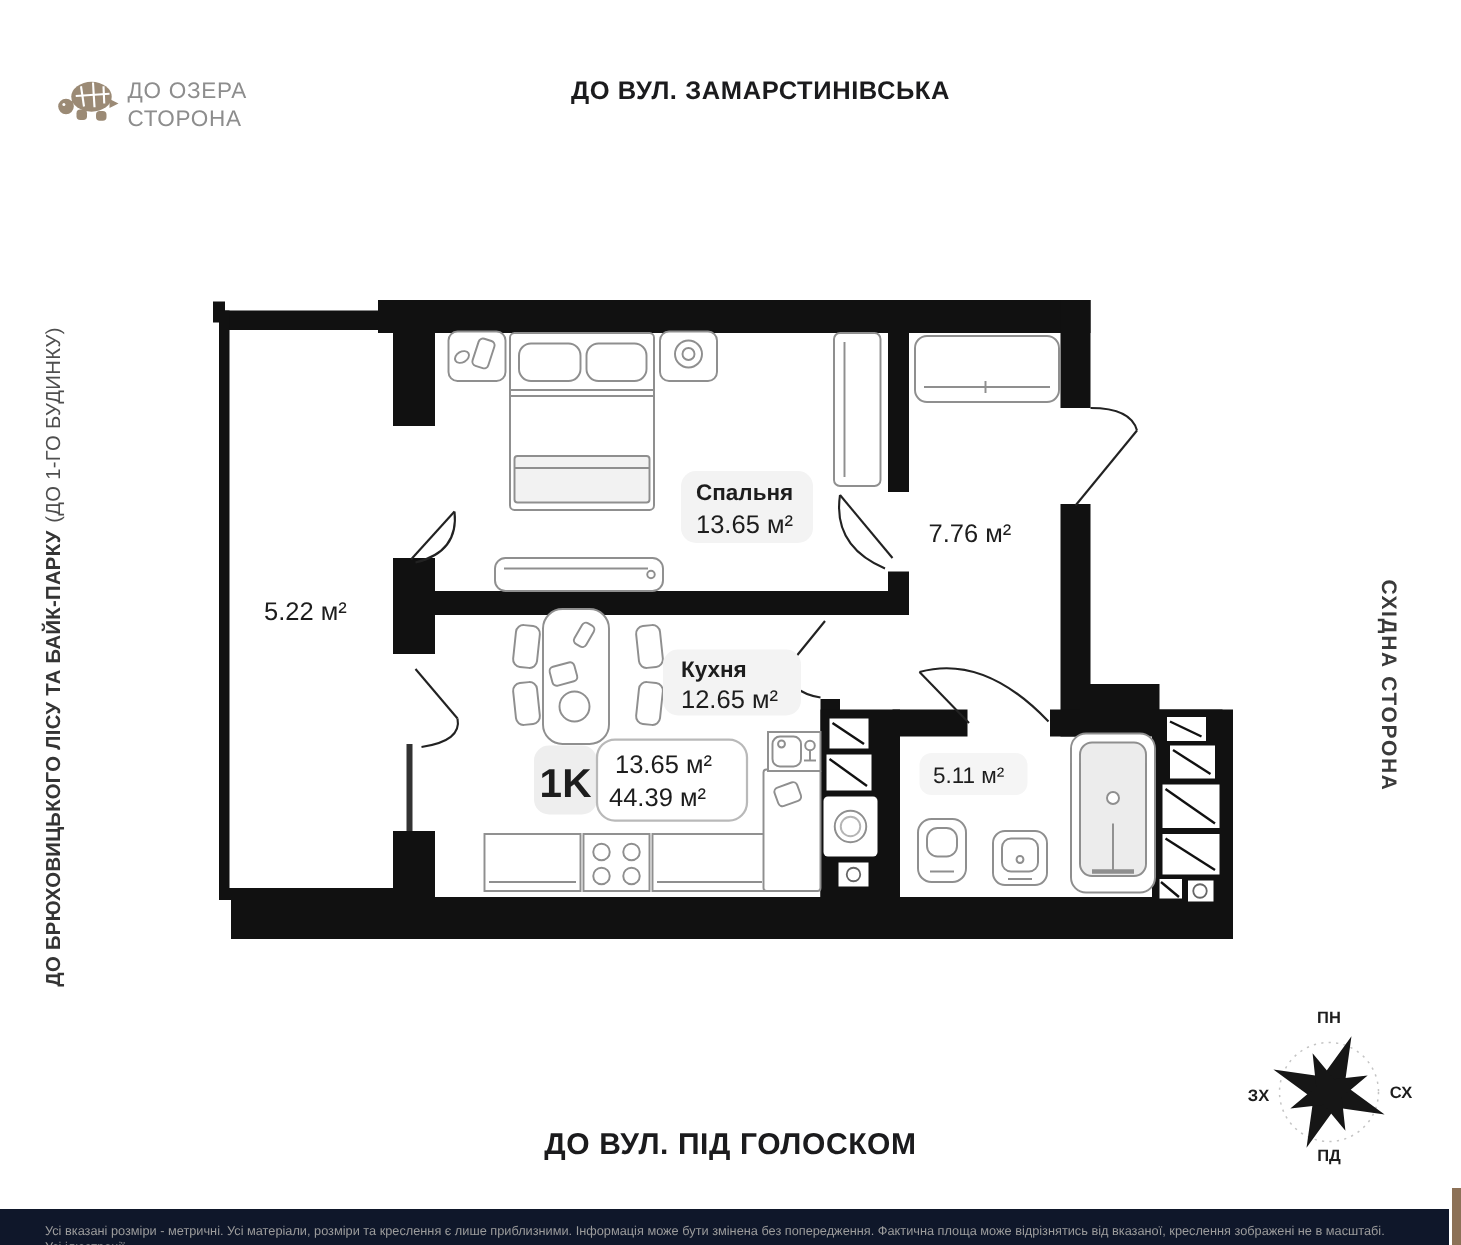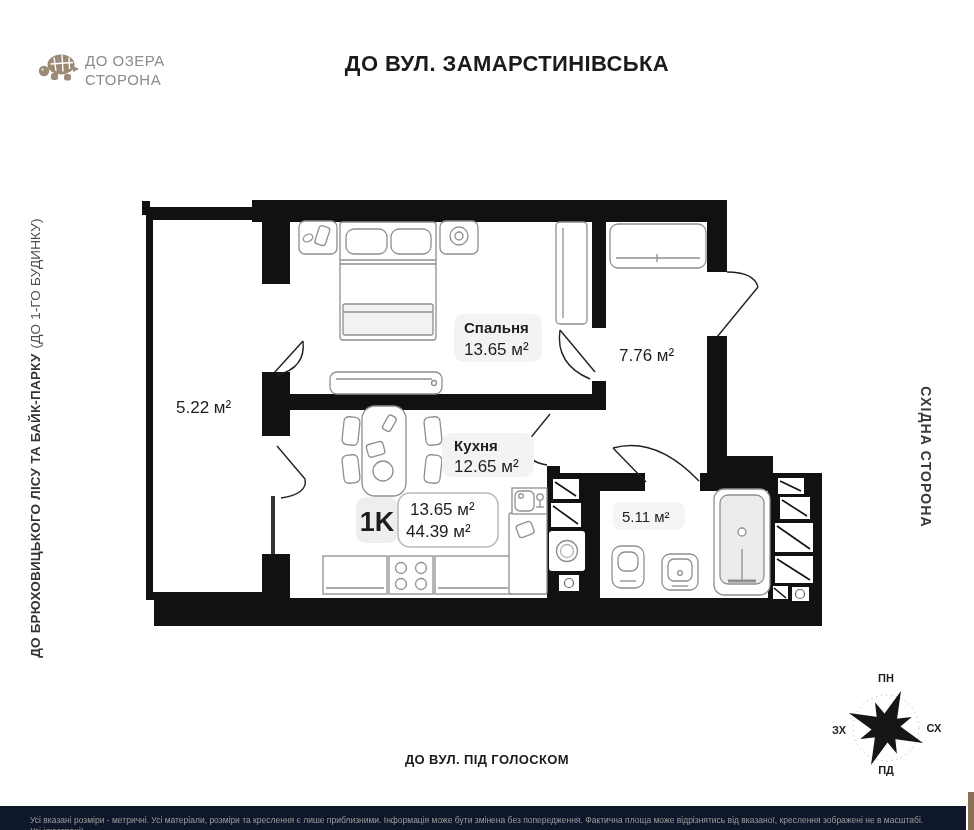--- a/index.html
+++ b/index.html
@@ -2,30 +2,30 @@
 <html><head>
 <meta charset="utf-8">
 <style>
   html,body{margin:0;padding:0;}
   body{width:974px;height:830px;background:#ffffff;font-family:"Liberation Sans","DejaVu Sans",sans-serif;}
   .page{position:relative;width:974px;height:830px;background:#ffffff;overflow:hidden;margin-top:36px;}
 
   
   .logo-icon{position:absolute;left:34px;top:13px;width:48px;height:36px;}
   .logo-text{position:absolute;left:85px;top:15px;font-size:15px;line-height:19px;color:#8d8d8d;letter-spacing:.5px;}
-  .street-top{position:absolute;left:0;right:0;top:15px;text-align:center;font-size:22px;font-weight:bold;color:#1b1b1d;letter-spacing:.4px;padding-left:40px;}
+  .street-top{position:absolute;left:0;right:0;top:15px;text-align:center;font-size:17px;font-weight:bold;color:#1b1b1d;letter-spacing:.4px;padding-left:40px;}
 
   
   .dir-left{position:absolute;left:-232px;top:392px;width:540px;height:20px;transform:rotate(-90deg);
             text-align:center;font-size:13.5px;color:#3a3a3a;white-space:nowrap;letter-spacing:.2px;}
   .dir-left .b{font-weight:bold;color:#343434;}
   .dir-left .n{font-weight:normal;color:#4e4e4e;margin-left:5px;}
   .dir-right{position:absolute;left:815px;top:412px;width:220px;height:18px;transform:rotate(90deg);
              text-align:center;font-size:14px;font-weight:bold;color:#3a3a3a;letter-spacing:1.1px;white-space:nowrap;}
-  .street-bottom{position:absolute;left:0;right:0;top:716px;text-align:center;font-size:13px;font-weight:bold;color:#1b1b1d;letter-spacing:.4px;}
+  .street-bottom{position:absolute;left:0;right:0;top:716px;text-align:center;font-size:20px;font-weight:bold;color:#1b1b1d;letter-spacing:.4px;}
 
   .plan-svg{position:absolute;left:140px;top:158px;}
   .compass-svg{position:absolute;left:826px;top:630px;}
 
   
   .disclaimer{position:absolute;left:0;top:770px;width:966px;height:42px;background:#0f172a;}
   .disclaimer p{margin:0;padding:0 30px;font-size:8.5px;line-height:10.5px;color:#9c9c9c;}
   .disclaimer p:first-child{padding-top:9px;}
   .edge-strip{position:absolute;left:968px;top:756px;width:6px;height:55px;background:#8c7157;}
 

